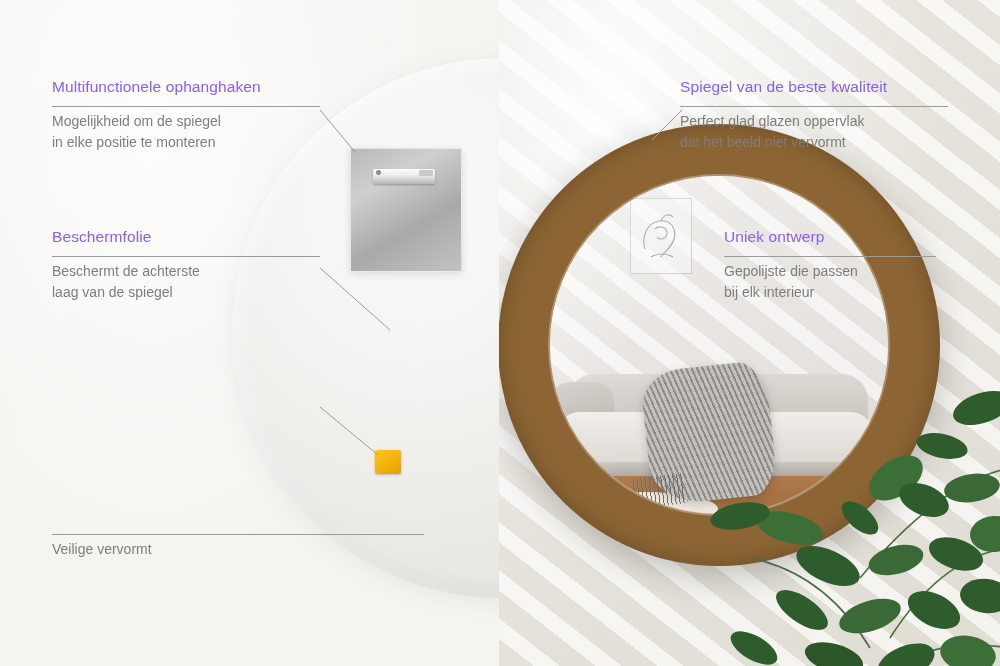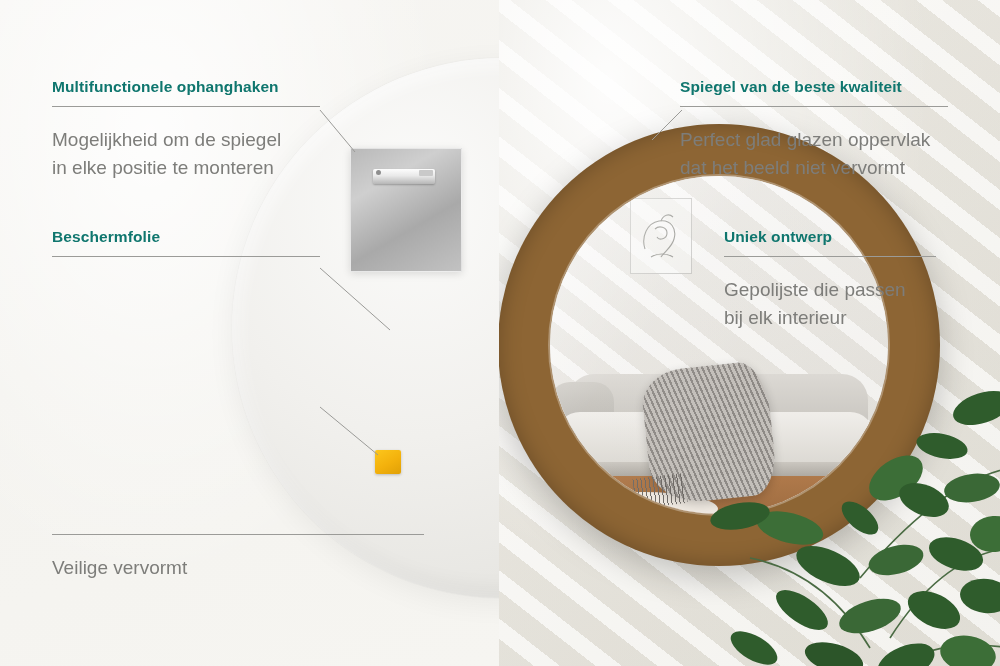--- a/index.html
+++ b/index.html
@@ -88,23 +88,23 @@
     background:repeating-linear-gradient(90deg,#6f6b67 0px,#6f6b67 1px,transparent 1px,transparent 4px);
     transform:rotate(-7deg);}
   .glass-sheen{position:absolute;inset:0;
     background:linear-gradient(128deg,rgba(255,255,255,.55) 0%,rgba(255,255,255,.05) 36%,rgba(255,255,255,0) 60%);}
 
   
   .leafy{position:absolute;right:-10px;bottom:-12px;width:300px;height:330px;}
 
   
   .callout{position:absolute;}
-  .co-title{font-size:15.5px;font-weight:bold;color:#0f766e;letter-spacing:.1px;line-height:1.2;}
+  .co-title{font-size:15.5px;font-weight:normal;color:#8b5cf6;letter-spacing:.1px;line-height:1.2;}
   .co-rule{height:1px;background:#9b9b98;margin-top:9px;}
-  .co-desc{font-size:19px;color:#7d7d7a;line-height:1.5;margin-top:19px;white-space:pre-line;}
+  .co-desc{font-size:14px;color:#7d7d7a;line-height:1.5;margin-top:4px;white-space:pre-line;}
   .right-al{text-align:left;}
 
   .leader{position:absolute;overflow:visible;pointer-events:none;}
   .leader line{stroke:#9b9b98;stroke-width:1;}
 
   
   #co-hooks{left:52px;top:78px;width:268px;}
   #co-foil{left:52px;top:228px;width:268px;}
   #co-spacers{left:52px;top:376px;width:268px;}
   #co-edges{left:52px;top:525px;width:372px;}
@@ -201,20 +201,22 @@
   <div class="callout" id="co-hooks">
     <div class="co-title">Multifunctionele ophanghaken</div>
     <div class="co-rule"></div>
     <div class="co-desc">Mogelijkheid om de spiegel
 in elke positie te monteren</div>
   </div>
 
   <div class="callout" id="co-foil">
     <div class="co-title">Beschermfolie</div>
     <div class="co-rule"></div>
+    <div class="co-desc">Beschermt de achterste
+laag van de spiegel</div>
   </div>
 
 
   <div class="callout" id="co-edges">
     <div class="co-rule"></div>
     <div class="co-desc">Veilige vervormt</div>
   </div>
 
   <div class="callout right-al" id="co-quality">
     <div class="co-title">Spiegel van de beste kwaliteit</div>

